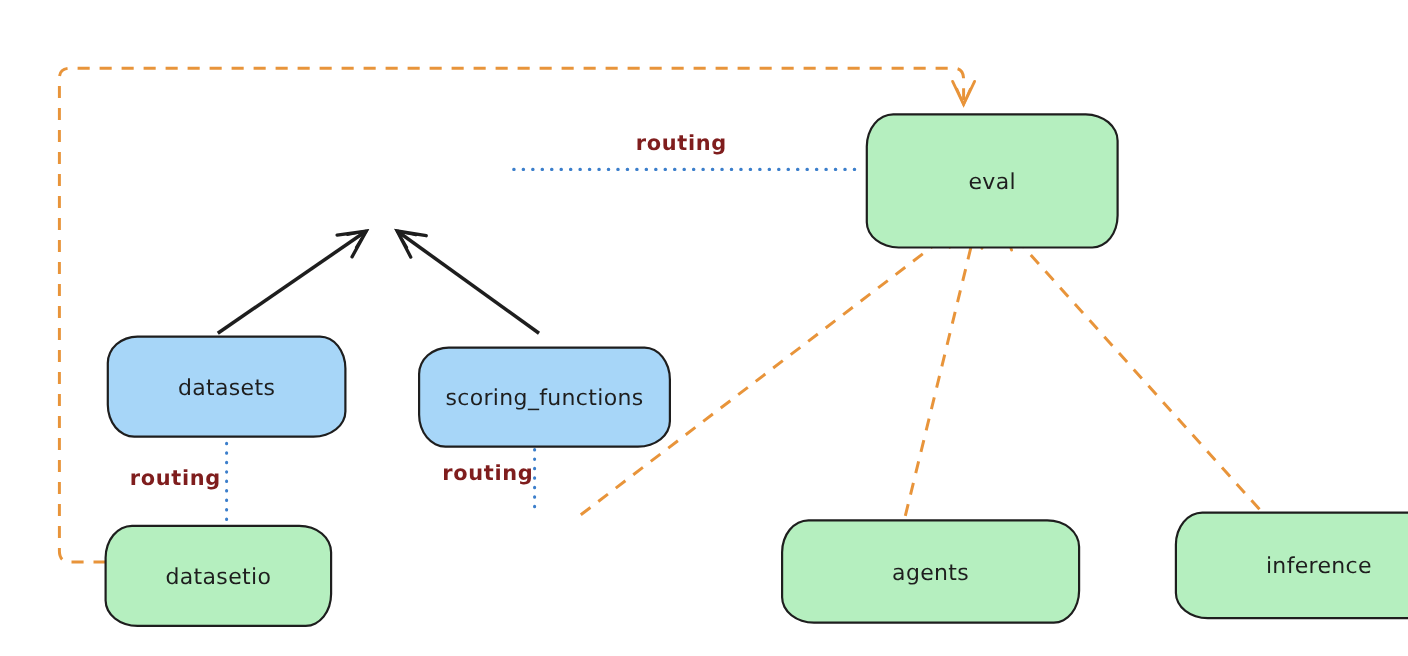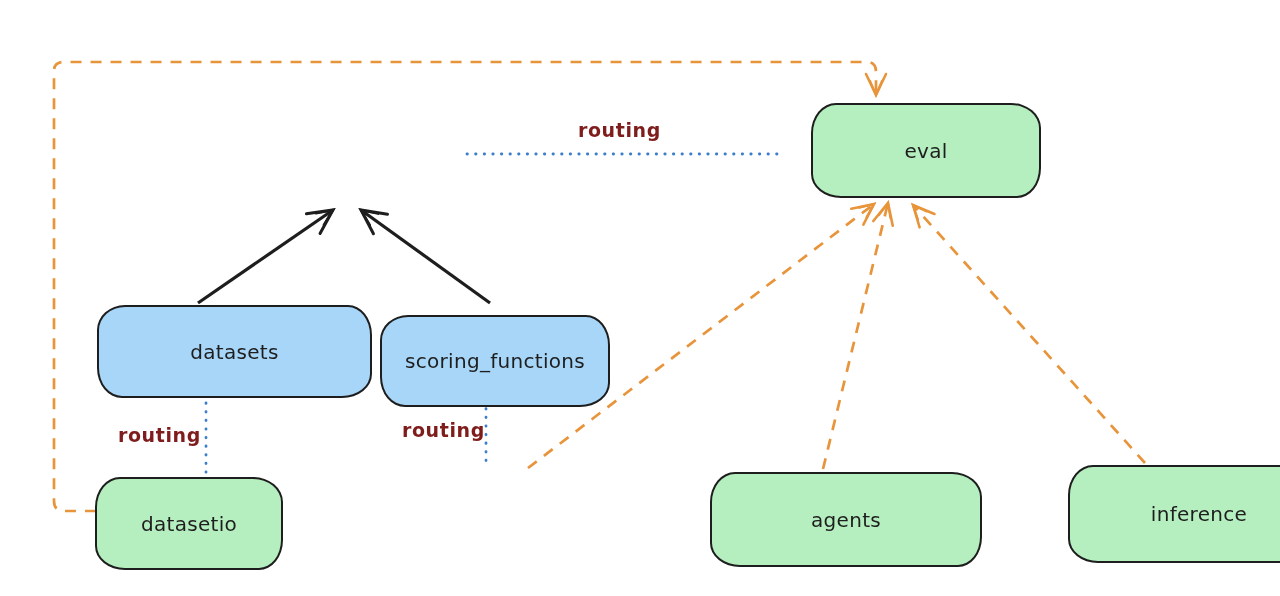--- a/index.html
+++ b/index.html
@@ -60,33 +60,33 @@
     <line x1="206" y1="403" x2="206" y2="473" stroke="#3b7ecb" stroke-width="2.8" stroke-linecap="round" stroke-dasharray="0.4 8.2"></line>
     <line x1="486" y1="400" x2="486" y2="468" stroke="#3b7ecb" stroke-width="2.8" stroke-linecap="round" stroke-dasharray="0.4 8.2"></line>
 
     <path d="M96,511 L64,511 Q54,511 54,501 L54,71 Q54,62 64,62 L867,62 Q876,62 876,72 L876,95" fill="none" stroke="#e8943a" stroke-width="2.7" stroke-dasharray="11 9" marker-end="url(#ah-orange)"></path>
     <line x1="528" y1="468" x2="874" y2="204" stroke="#e8943a" stroke-width="2.7" stroke-dasharray="11 9" marker-end="url(#ah-orange)"></line>
     <line x1="823" y1="469" x2="888" y2="203" stroke="#e8943a" stroke-width="2.7" stroke-dasharray="11 9" marker-end="url(#ah-orange)"></line>
     <line x1="1145" y1="463" x2="913" y2="205" stroke="#e8943a" stroke-width="2.7" stroke-dasharray="11 9" marker-end="url(#ah-orange)"></line>
   </svg>
 
 
-  <div class="node green" style="left:787px; top:103px; width:230px; height:95px;margin-left:24px;">
+  <div class="node green" style="left:787px; top:103px; width:230px; height:123px;">
     <span>eval</span>
   </div>
 
-  <div class="node blue" style="left:97px; top:305px; width:275px; height:93px;text-align:center;">
+  <div class="node blue" style="left:97px; top:305px; width:218px; height:93px;text-align:center;">
     <span>datasets</span>
   </div>
 
   <div class="node blue" style="left:380px; top:305px; width:230px; height:92px;margin-top:10px;">
     <span>scoring_functions</span>
   </div>
 
-  <div class="node green" style="left:95px; top:477px; width:188px; height:93px;">
+  <div class="node green" style="left:95px; top:477px; width:207px; height:93px;">
     <span>datasetio</span>
   </div>
 
 
   <div class="node green" style="left:710px; top:472px; width:272px; height:95px;">
     <span>agents</span>
   </div>
 
   <div class="node green" style="left:1068px; top:465px; width:262px; height:98px;">
     <span>inference</span>

